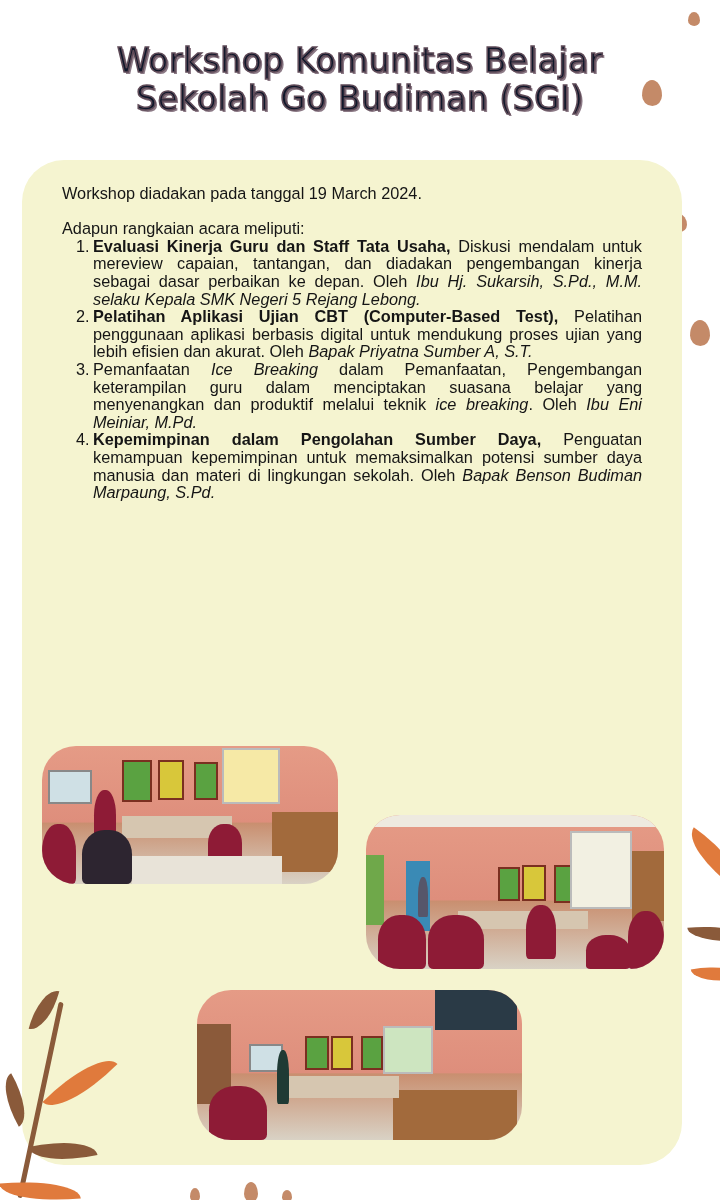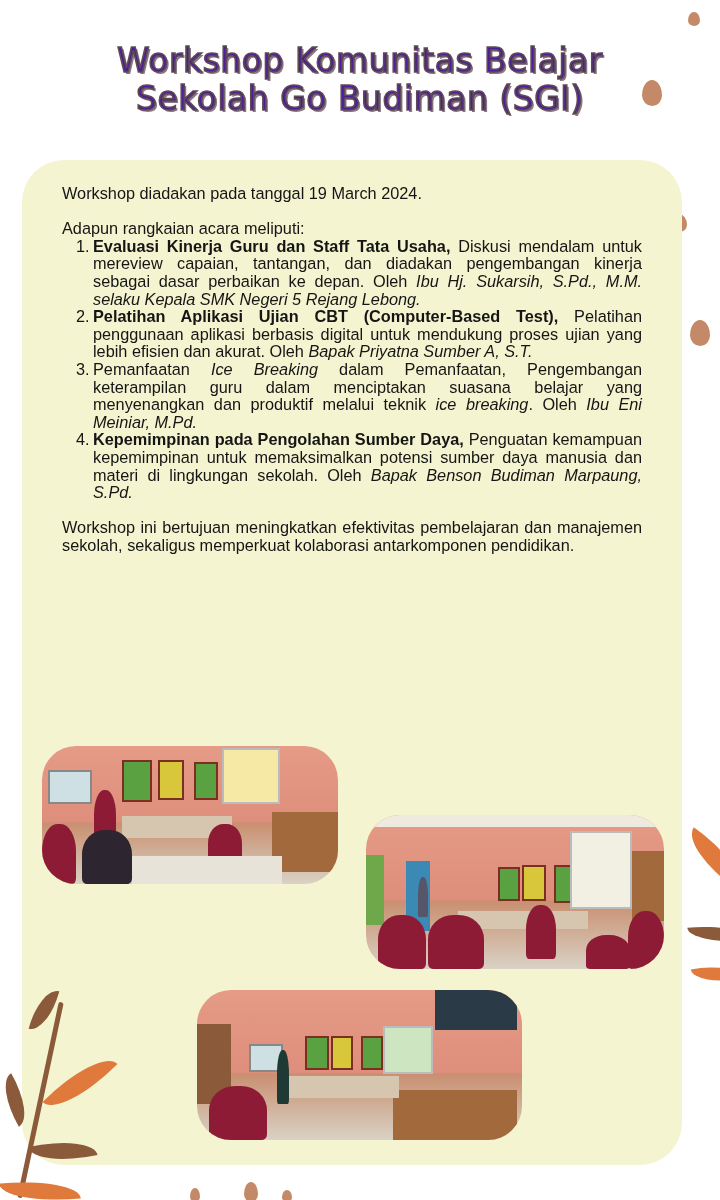--- a/index.html
+++ b/index.html
@@ -1,17 +1,17 @@
 <!DOCTYPE html>
 <html><head>
 <meta charset="utf-8">
 <style>
   html, body { margin:0; padding:0; }
   body { width:720px; height:1200px; background:#ffffff; position:relative; overflow:hidden; font-family:"Liberation Sans", sans-serif; }
-  .title { position:absolute; left:0; top:42px; width:720px; text-align:center; font-family:"DejaVu Sans", sans-serif; font-size:33px; line-height:38px; color:#4c1d95; -webkit-text-stroke:1.6px #5e4a57; text-shadow: 2px 2px 0 #8c7a86; letter-spacing:0.5px; font-weight:normal; }
+  .title { position:absolute; left:0; top:42px; width:720px; text-align:center; font-family:"DejaVu Sans", sans-serif; font-size:33px; line-height:38px; color:#0f172a; -webkit-text-stroke:1.6px #5e4a57; text-shadow: 2px 2px 0 #8c7a86; letter-spacing:0.5px; font-weight:normal; }
   .title div { margin:0; }
   .card { position:absolute; left:22px; top:160px; width:660px; height:1005px; background:#f5f4d0; border-radius:42px; }
   .content { position:absolute; left:62px; top:185px; width:580px; font-family:"Liberation Sans Narrow","Liberation Sans", sans-serif; font-size:16.3px; line-height:17.6px; color:#151515; text-align:justify; }
   .content p { margin:0 0 17.6px 0; }
   .list { margin:0; padding:0; list-style:none; }
   .list li { position:relative; padding-left:31px; margin:0; }
   .num { position:absolute; left:14px; top:0; }
   .photo { position:absolute; border-radius:34px; overflow:hidden; }
   .ph-wall { position:absolute; left:0; top:0; width:100%; height:100%; background:linear-gradient(180deg,#e59b86 0%,#de8e7c 55%,#c98f70 56%,#d9d2c5 100%); }
   .ph-board { position:absolute; background:#c94d3a; border:2px solid #7a2f20; }
@@ -64,24 +64,23 @@
     <li>
       <span class="num">1.</span><b>Evaluasi Kinerja Guru dan Staff Tata Usaha,</b><span> Diskusi mendalam untuk mereview capaian, tantangan, dan diadakan pengembangan kinerja sebagai dasar perbaikan ke depan. Oleh </span><i>Ibu Hj. Sukarsih, S.Pd., M.M. selaku Kepala SMK Negeri 5 Rejang Lebong.</i>
     </li>
     <li>
       <span class="num">2.</span><b>Pelatihan Aplikasi Ujian CBT (Computer-Based Test),</b><span> Pelatihan penggunaan aplikasi berbasis digital untuk mendukung proses ujian yang lebih efisien dan akurat. Oleh </span><i>Bapak Priyatna Sumber A, S.T.</i>
     </li>
     <li>
       <span class="num">3.</span><span>Pemanfaatan </span><i>Ice Breaking</i><span> dalam Pemanfaatan,</span><span> Pengembangan keterampilan guru dalam menciptakan suasana belajar yang menyenangkan dan produktif melalui teknik </span><i>ice breaking</i><span>. Oleh </span><i>Ibu Eni Meiniar, M.Pd.</i>
     </li>
     <li>
-      <span class="num">4.</span><b>Kepemimpinan pada Pengolahan Sumber Daya,</b><span> Penguatan kemampuan kepemimpinan untuk memaksimalkan potensi sumber daya manusia dan materi di lingkungan sekolah. Oleh </span><i>Bapak Benson Budiman Marpaung, S.Pd.</i>
+      <span class="num">4.</span><b>Kepemimpinan dalam Pengolahan Sumber Daya,</b><span> Penguatan kemampuan kepemimpinan untuk memaksimalkan potensi sumber daya manusia dan materi di lingkungan sekolah. Oleh </span><i>Bapak Benson Budiman Marpaung, S.Pd.</i>
     </li>
   </ol>
-  <p style="margin-top:17.6px;">Workshop ini bertujuan meningkatkan efektivitas pembelajaran dan manajemen sekolah, sekaligus memperkuat kolaborasi antarkomponen pendidikan.</p>
 </div>
 
 <div class="photo" style="left:42px;top:746px;width:296px;height:138px;">
   <div class="ph-wall"></div>
   <div class="ph-board g" style="left:80px;top:14px;width:26px;height:38px;"></div>
   <div class="ph-board y" style="left:116px;top:14px;width:22px;height:36px;"></div>
   <div class="ph-board g" style="left:152px;top:16px;width:20px;height:34px;"></div>
   <div class="ph-board" style="left:6px;top:24px;width:40px;height:30px;background:#cfe0e5;border-color:#888;"></div>
   <div class="ph-screen" style="left:180px;top:2px;width:54px;height:52px;background:#f6e9a6;"></div>
   <div class="ph-desk" style="left:230px;top:66px;width:66px;height:60px;"></div>

